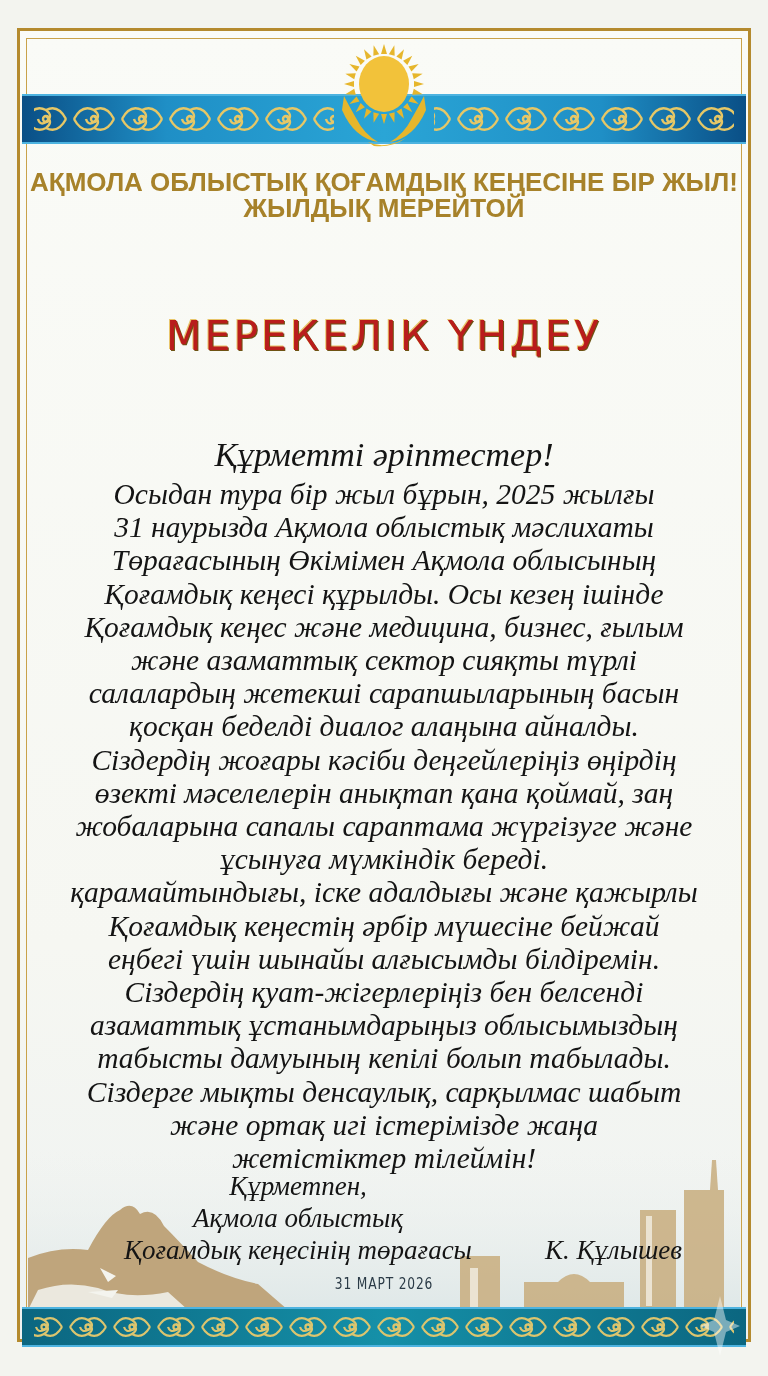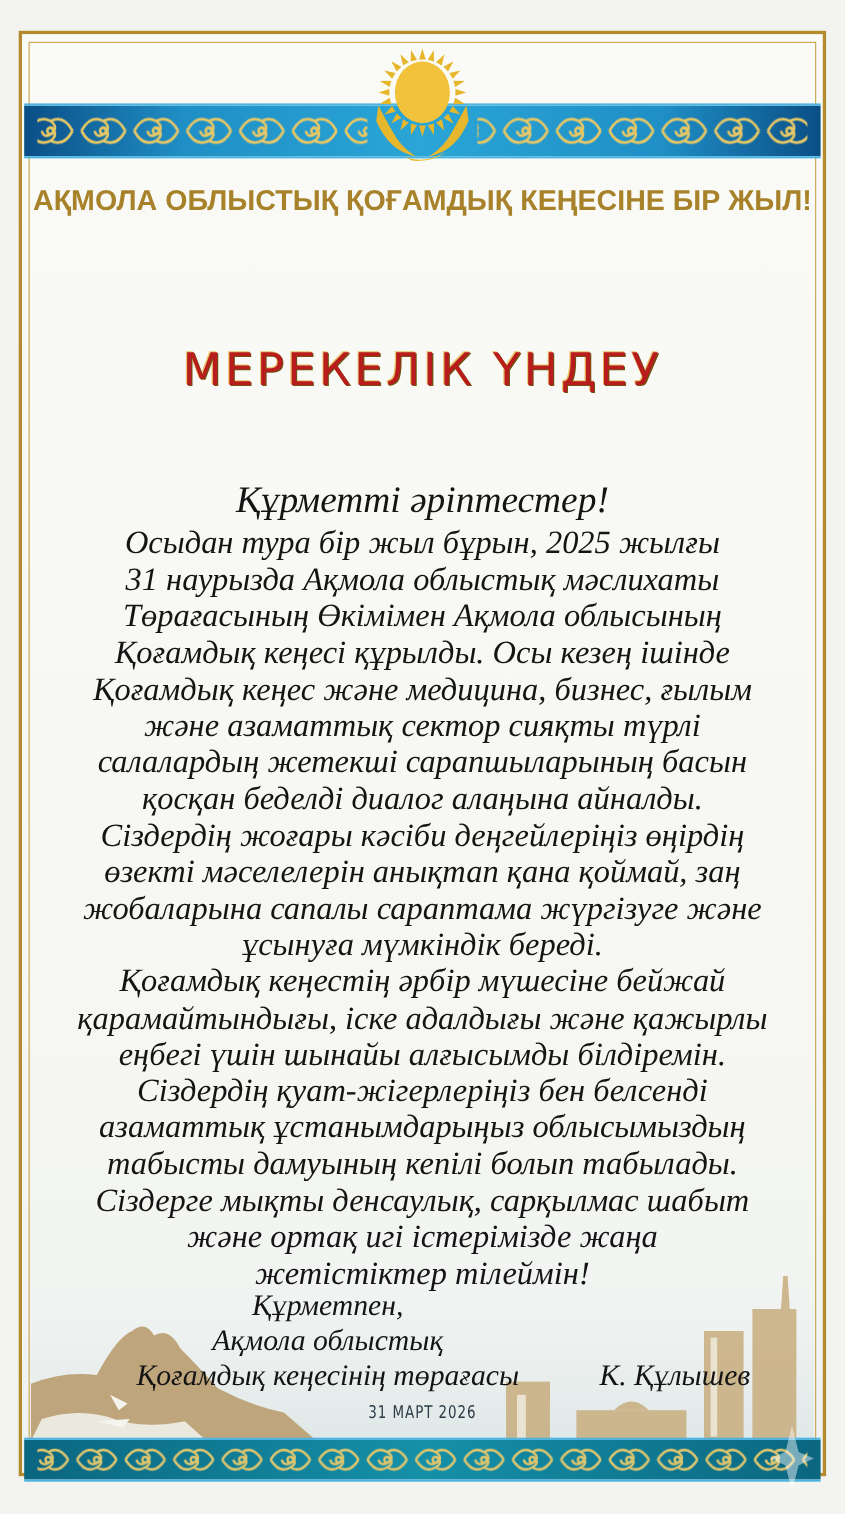--- a/index.html
+++ b/index.html
@@ -84,20 +84,21 @@
       <ellipse cx="0" cy="0" rx="25" ry="28" fill="#f2c23a"></ellipse>
     </g>
     <path d="M8 72 Q20 100 44 104 Q30 96 22 80 Q14 66 10 58 Z"></path>
     <path d="M92 72 Q80 100 56 104 Q70 96 78 80 Q86 66 90 58 Z"></path>
     <path d="M34 104 Q50 112 72 100 Q58 110 40 108 Z"></path>
   </g>
 </svg>
 
 <div class="title-wrap">
   <div class="subtitle">АҚМОЛА ОБЛЫСТЫҚ ҚОҒАМДЫҚ КЕҢЕСІНЕ БІР ЖЫЛ!</div>
+  <div class="subtitle">ЖЫЛДЫҚ МЕРЕЙТОЙ</div>
 </div>
 
 <div class="headline">МЕРЕКЕЛІК ҮНДЕУ</div>
 
 <svg class="landscape" viewBox="0 0 712 160" preserveAspectRatio="none">
   <defs>
     <linearGradient id="sky" x1="0" y1="0" x2="0" y2="1">
       <stop offset="0" stop-color="#eef1ee" stop-opacity="0"></stop>
       <stop offset="1" stop-color="#dfe8e8"></stop>
     </linearGradient>
@@ -128,22 +129,22 @@
     <div>Төрағасының Өкімімен Ақмола облысының</div>
     <div>Қоғамдық кеңесі құрылды. Осы кезең ішінде</div>
     <div>Қоғамдық кеңес және медицина, бизнес, ғылым</div>
     <div>және азаматтық сектор сияқты түрлі</div>
     <div>салалардың жетекші сарапшыларының басын</div>
     <div>қосқан беделді диалог алаңына айналды.</div>
     <div>Сіздердің жоғары кәсіби деңгейлеріңіз өңірдің</div>
     <div>өзекті мәселелерін анықтап қана қоймай, заң</div>
     <div>жобаларына сапалы сараптама жүргізуге және</div>
     <div>ұсынуға мүмкіндік береді.</div>
+    <div>қарамайтындығы, іске адалдығы және қажырлы</div>
     <div>Қоғамдық кеңестің әрбір мүшесіне бейжай</div>
-    <div>қарамайтындығы, іске адалдығы және қажырлы</div>
     <div>еңбегі үшін шынайы алғысымды білдіремін.</div>
     <div>Сіздердің қуат-жігерлеріңіз бен белсенді</div>
     <div>азаматтық ұстанымдарыңыз облысымыздың</div>
     <div>табысты дамуының кепілі болып табылады.</div>
     <div>Сіздерге мықты денсаулық, сарқылмас шабыт</div>
     <div>және ортақ игі істерімізде жаңа</div>
     <div>жетістіктер тілеймін!</div>
   </div>
 </div>
 

